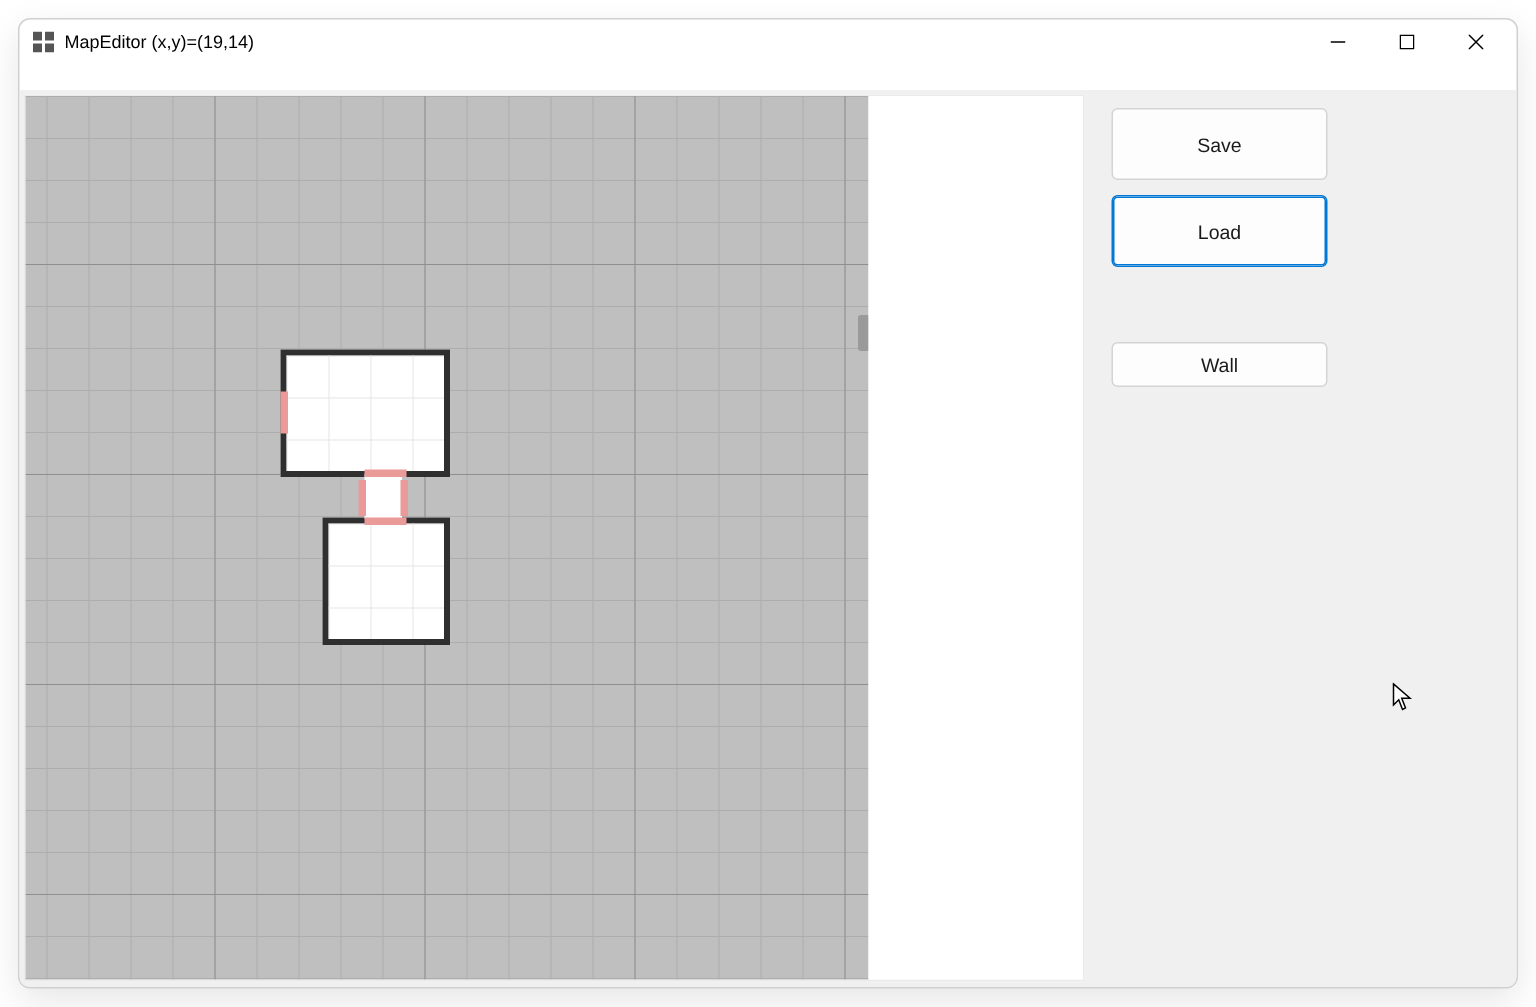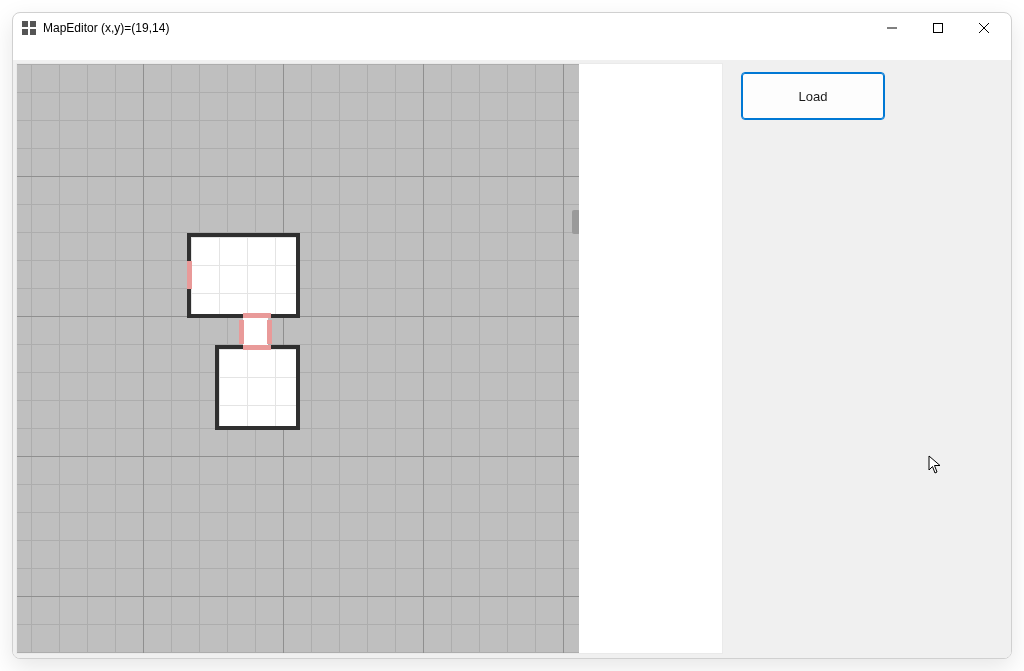--- a/index.html
+++ b/index.html
@@ -204,22 +204,24 @@
         <div class="door-seg" style="left:222px;top:256px;width:5px;height:24px;"></div>
         <div class="door-seg" style="left:250px;top:256px;width:5px;height:24px;"></div>
         <div class="door-seg" style="left:226px;top:281px;width:28px;height:5px;"></div>
 
         <div class="scroll-thumb"></div>
       </div>
       <div class="right-gap"></div>
     </div>
 
     <div class="side-panel">
+      <div class="btn">Save</div>
       <div class="btn focused">Load</div>
       <div class="group-gap"></div>
+      <div class="btn small">Wall</div>
     </div>
 
   </div>
 </div>
 
 <div class="cursor">
   <svg width="14" height="20" viewBox="0 0 14 20">
     <path d="M1 1 L1 15 L4.5 11.5 L7 18 L9 17 L6.5 10.5 L12 10.5 Z" fill="#ffffff" stroke="#000" stroke-width="1"></path>
   </svg>
 </div>

